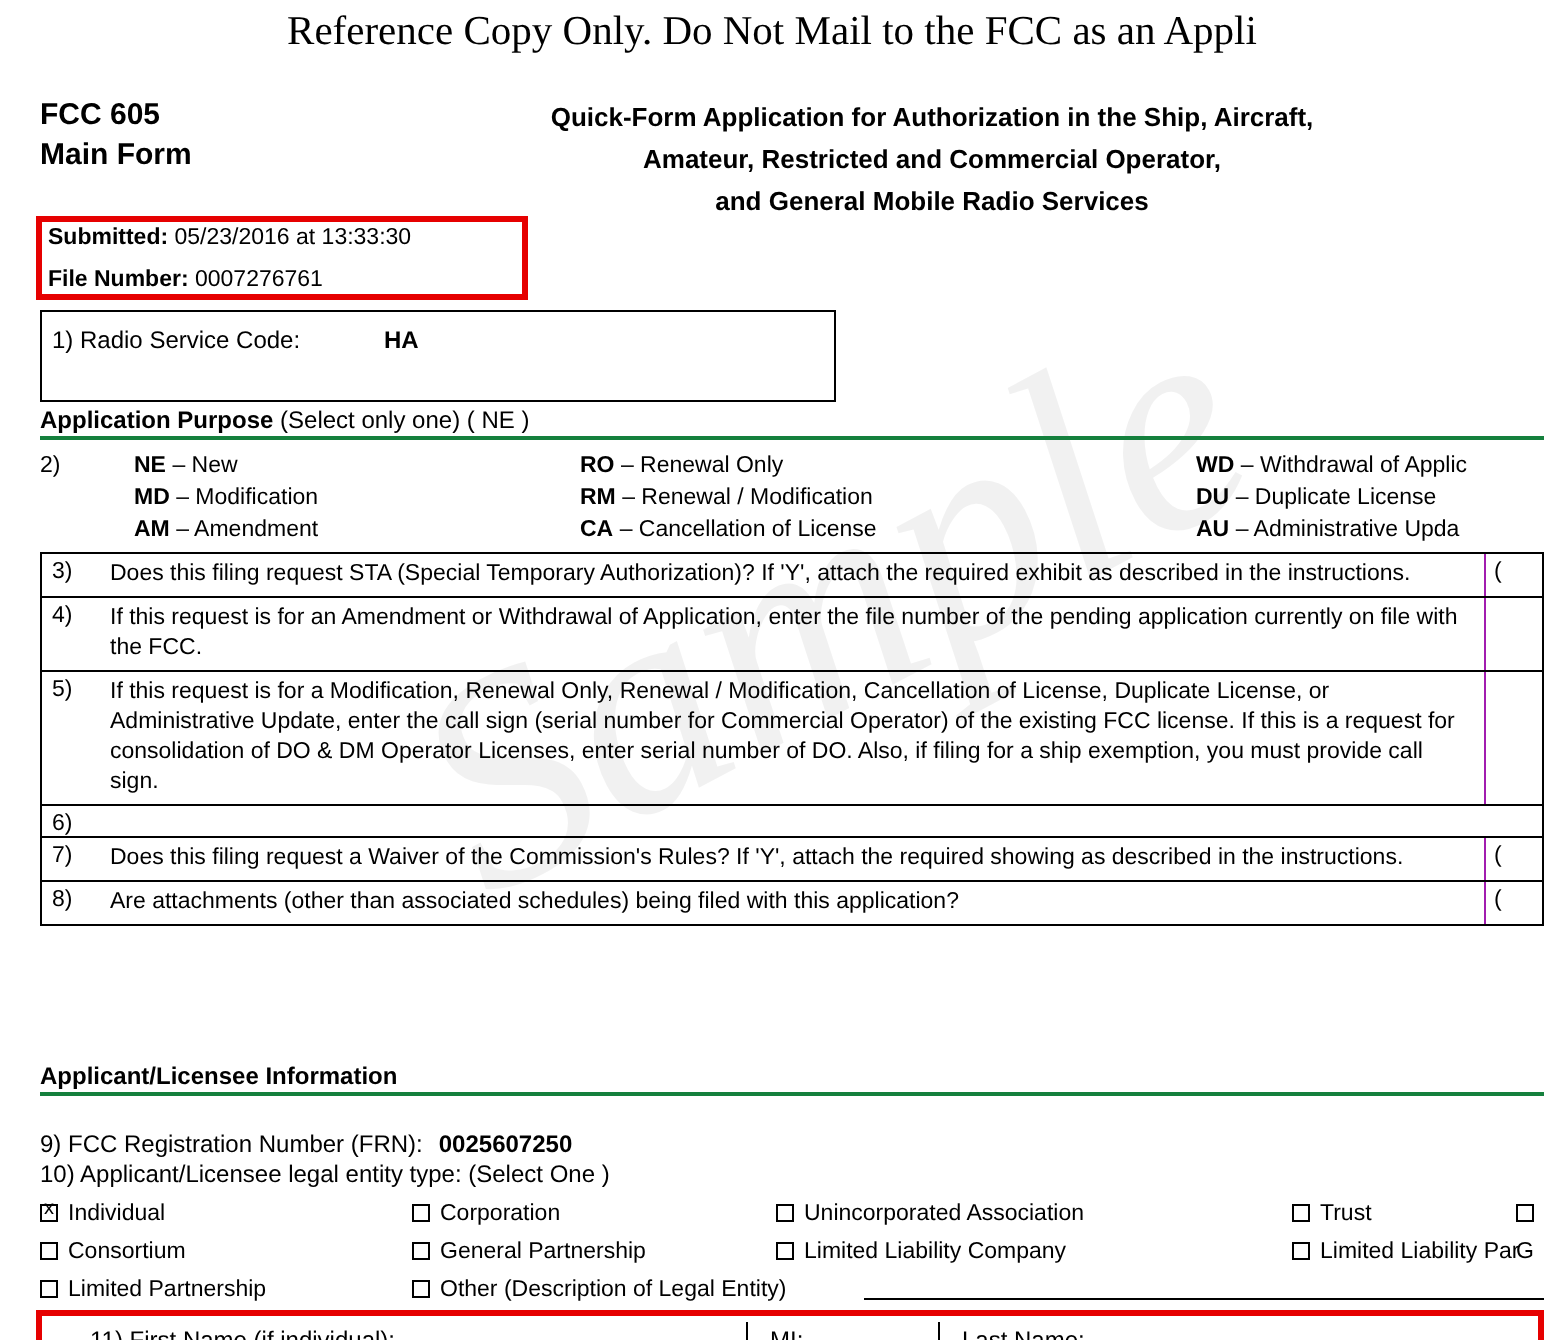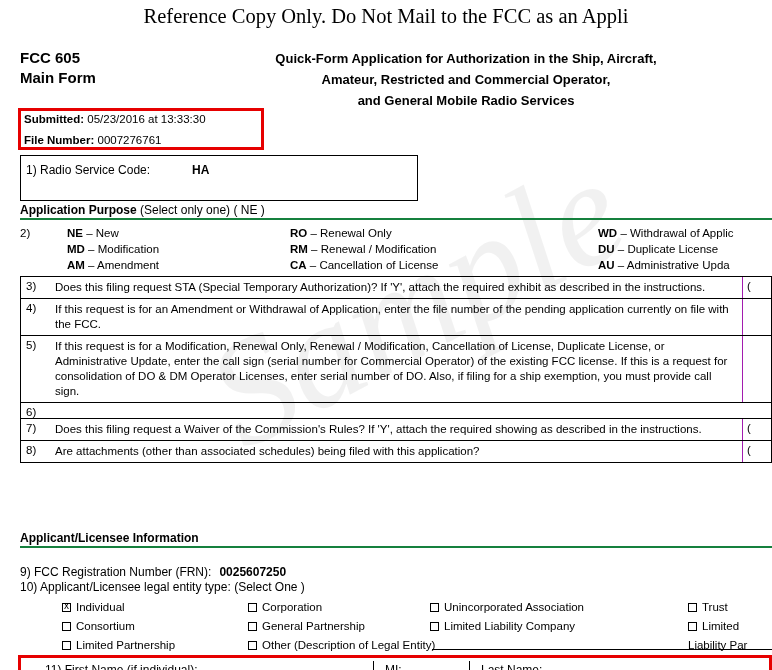--- a/index.html
+++ b/index.html
@@ -178,21 +178,21 @@
     left: 20px; top: 580px;
     font-size: 12px;
   }
   .cbgrid {
     position: absolute;
     left: 20px; top: 598px;
     width: 752px;
     font-size: 11.5px;
     line-height: 19px;
   }
-  .cbrow { position: relative; height: 19px; margin-left: 42px; }
+  .cbrow { position: relative; height: 19px; }
   .cb {
     display: inline-block;
     width: 9px; height: 9px;
     border: 1px solid #000;
     box-sizing: border-box;
     position: relative;
     top: 1px;
     margin-right: 5px;
   }
   .cb.checked::after {

